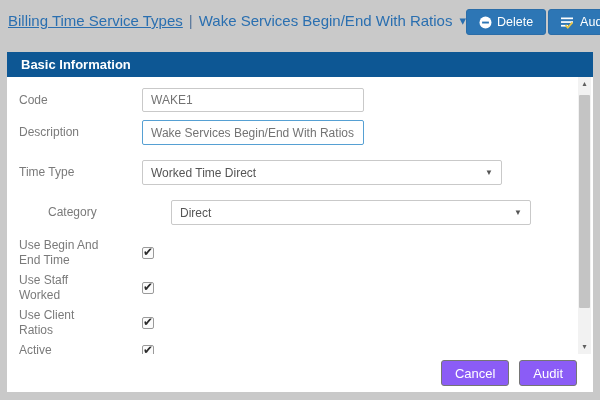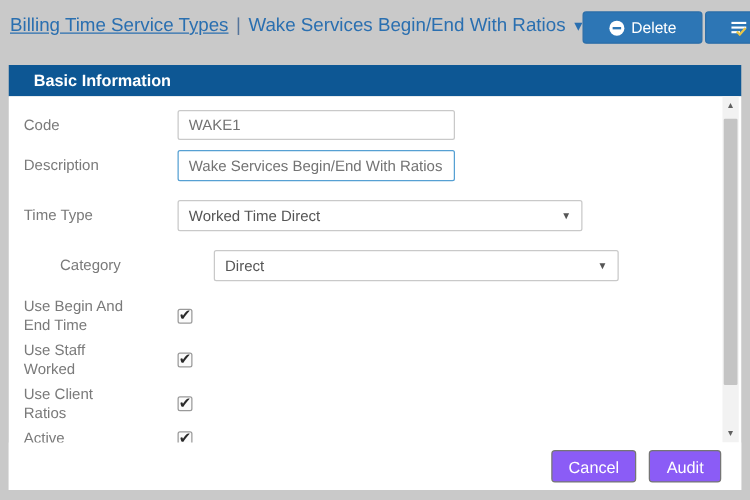--- a/index.html
+++ b/index.html
@@ -11,45 +11,45 @@
   
   .topbar { height:52px; display:flex; align-items:flex-start; justify-content:space-between;
             padding:9px 8px 0 8px; }
   .breadcrumb { font-size:15px; color:#2a6fb0; display:flex; align-items:center; gap:6px; padding-top:3px; white-space:nowrap; }
   .breadcrumb a { color:#2a6fb0; text-decoration:underline; cursor:pointer; }
   .breadcrumb .sep { color:#55749a; font-weight:300; }
   .record-title { display:flex; align-items:center; gap:7px; cursor:pointer; }
   .caret-down { font-size:13px; color:#2a6fb0; line-height:1; }
 
   .topbar-buttons { display:flex; gap:2px; }
-  .blue-btn { display:flex; align-items:center; gap:5px; height:26px; padding:0 20px;
+  .blue-btn { display:flex; align-items:center; gap:5px; height:26px; padding:0 12px;
               background:#2d76b5; border:1px solid #2b6da8; border-radius:3px;
               color:#fff; font-size:12.5px; font-family:inherit; cursor:pointer; }
   .blue-btn .ic { display:inline-flex; align-items:center; }
 
   
   .panel-header { margin:0 7px; height:25px; background:#0d5794; color:#fff;
-                  font-size:13px; font-weight:bold; line-height:25px; padding-left:20px; }
+                  font-size:13px; font-weight:bold; line-height:25px; padding-left:14px; }
   .panel-body { margin:0 7px; background:#fff; height:315px; display:flex; flex-direction:column; }
 
   .scroll-wrap { position:relative; height:277px; overflow:hidden; }
   .form-area { height:277px; overflow:hidden; padding:11px 0 0 0; }
 
   .form-row { display:flex; align-items:center; margin:0 0 0 12px;gap:31px; }
   .form-row.m8  { margin-bottom:8px; }
   .form-row.m15 { margin-bottom:15px; }
   .form-row.m13 { margin-bottom:13px;margin-left:41px; }
   .form-row.m5  { margin-bottom:5px; }
   .field-label { width:80px; min-width:80px; font-size:12px; line-height:15px; color:#7a7a7a; margin-right:12px; }
 
   .text-input { width:222px; height:24px; border:1px solid #c9c9c9; border-radius:2px;
                 font-family:inherit; font-size:12px; color:#737373; padding:0 8px; background:#fff; outline:none; }
   .text-input.focused { border:1px solid #56a0d3; height:25px; }
 
-  .select-box { width:324px; height:25px; border:1px solid #c9c9c9; border-radius:2px; background:#fff;
+  .select-box { width:360px; height:25px; border:1px solid #c9c9c9; border-radius:2px; background:#fff;
                 display:flex; align-items:center; justify-content:space-between;
                 padding:0 8px; font-size:12px; color:#555; cursor:pointer; }
   .select-caret { font-size:8px; color:#555; }
 
   .checkbox { width:12px; height:12px; background:#fbfbfb; border:1px solid #9a9a9a; border-radius:2px;
               position:relative; cursor:pointer; display:inline-block; }
   .checkbox.checked::after { content:"\2714"; position:absolute; left:0px; top:-3px;
                              font-size:12px; color:#2b2b2b; }
 
   

